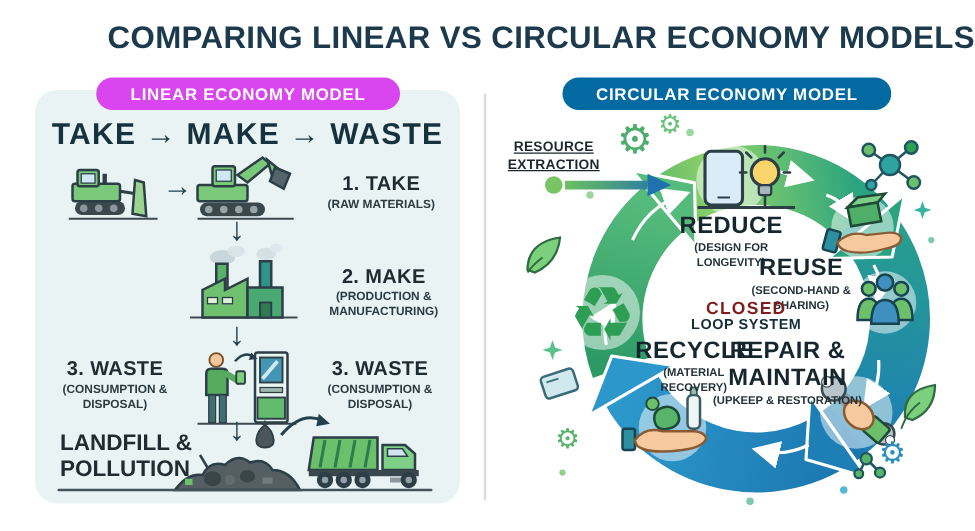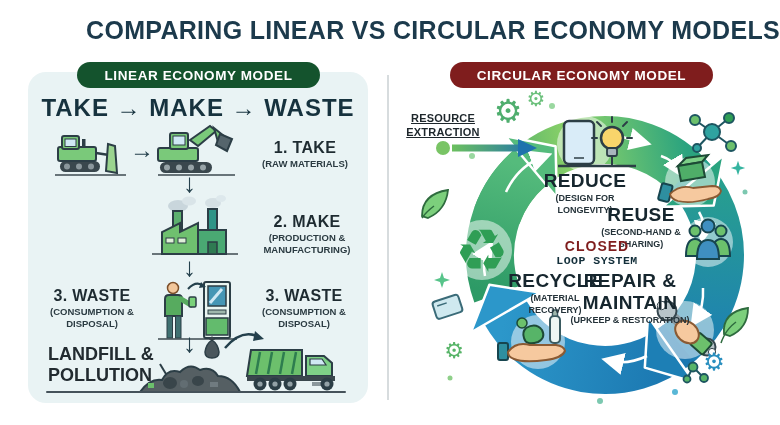--- a/index.html
+++ b/index.html
@@ -5,22 +5,22 @@
   html,body{margin:0;padding:0;background:#ffffff;}
   #stage{position:relative;width:780px;height:425px;background:#ffffff;overflow:hidden;
          font-family:"Liberation Sans", sans-serif;}
   .abs{position:absolute;}
   
   #main-title{left:0;top:16px;width:780px;text-align:right;font-size:25px;font-weight:bold;
               color:#1c3a4c;letter-spacing:.3px;}
   
   .badge{height:26px;border-radius:14px;color:#ffffff;font-size:13.5px;font-weight:bold;
          letter-spacing:.6px;display:flex;align-items:center;justify-content:center;}
-  #linear-badge{left:77px;top:62px;width:243px;background:#14532d;}
-  #circular-badge{left:450px;top:62px;width:263px;background:#7f1d1d;}
+  #linear-badge{left:77px;top:62px;width:243px;background:#d946ef;}
+  #circular-badge{left:450px;top:62px;width:263px;background:#0369a1;}
   
   #linear-panel-bg{left:28px;top:72px;width:340px;height:331px;background:#e9f3f4;border-radius:18px;}
   #panel-divider{left:387px;top:75px;width:2px;height:325px;background:#d7dcde;}
   
   #linear-headline{left:28px;top:94px;width:340px;text-align:center;font-size:24px;font-weight:bold;
                    color:#16323e;letter-spacing:1px;}
   .step-label{text-align:center;}
   .lbl-main{font-size:16px;font-weight:bold;color:#1e2b31;letter-spacing:.3px;}
   .lbl-sub{font-size:9.5px;font-weight:bold;color:#2b3b42;line-height:1.25;margin-top:1px;}
   #step1-label{left:250px;top:139px;width:110px;}
@@ -34,21 +34,21 @@
   
   #resource-label{left:393px;top:112px;width:100px;text-align:center;font-size:11px;font-weight:bold;
                   color:#1d262b;line-height:1.25;letter-spacing:.2px;text-decoration:underline;}
   .stage-label{text-align:center;}
   .stage-main{font-size:19px;font-weight:bold;color:#16262e;letter-spacing:.4px;}
   .stage-sub{font-size:9px;font-weight:bold;color:#243239;line-height:1.3;margin-top:1px;}
   #reduce-label{left:530px;top:170px;width:110px;}
   #reuse-label{left:585px;top:204px;width:112px;}
   #closed-label{left:537px;top:238px;width:120px;text-align:center;}
   #closed-main{font-size:14px;font-weight:bold;color:#7f1d1d;letter-spacing:1px;}
-  #closed-sub{font-size:11.5px;font-weight:bold;color:#132f3a;letter-spacing:.5px;font-family:Liberation Mono, monospace;}
+  #closed-sub{font-size:11.5px;font-weight:bold;color:#132f3a;letter-spacing:.5px;}
   #recycle-label{left:505px;top:270px;width:100px;}
   #repair-label{left:570px;top:270px;width:120px;}
 </style>
 </head>
 <body>
 
 <div id="stage">
 
   <div class="abs" id="main-title">COMPARING LINEAR VS CIRCULAR ECONOMY MODELS</div>
 

